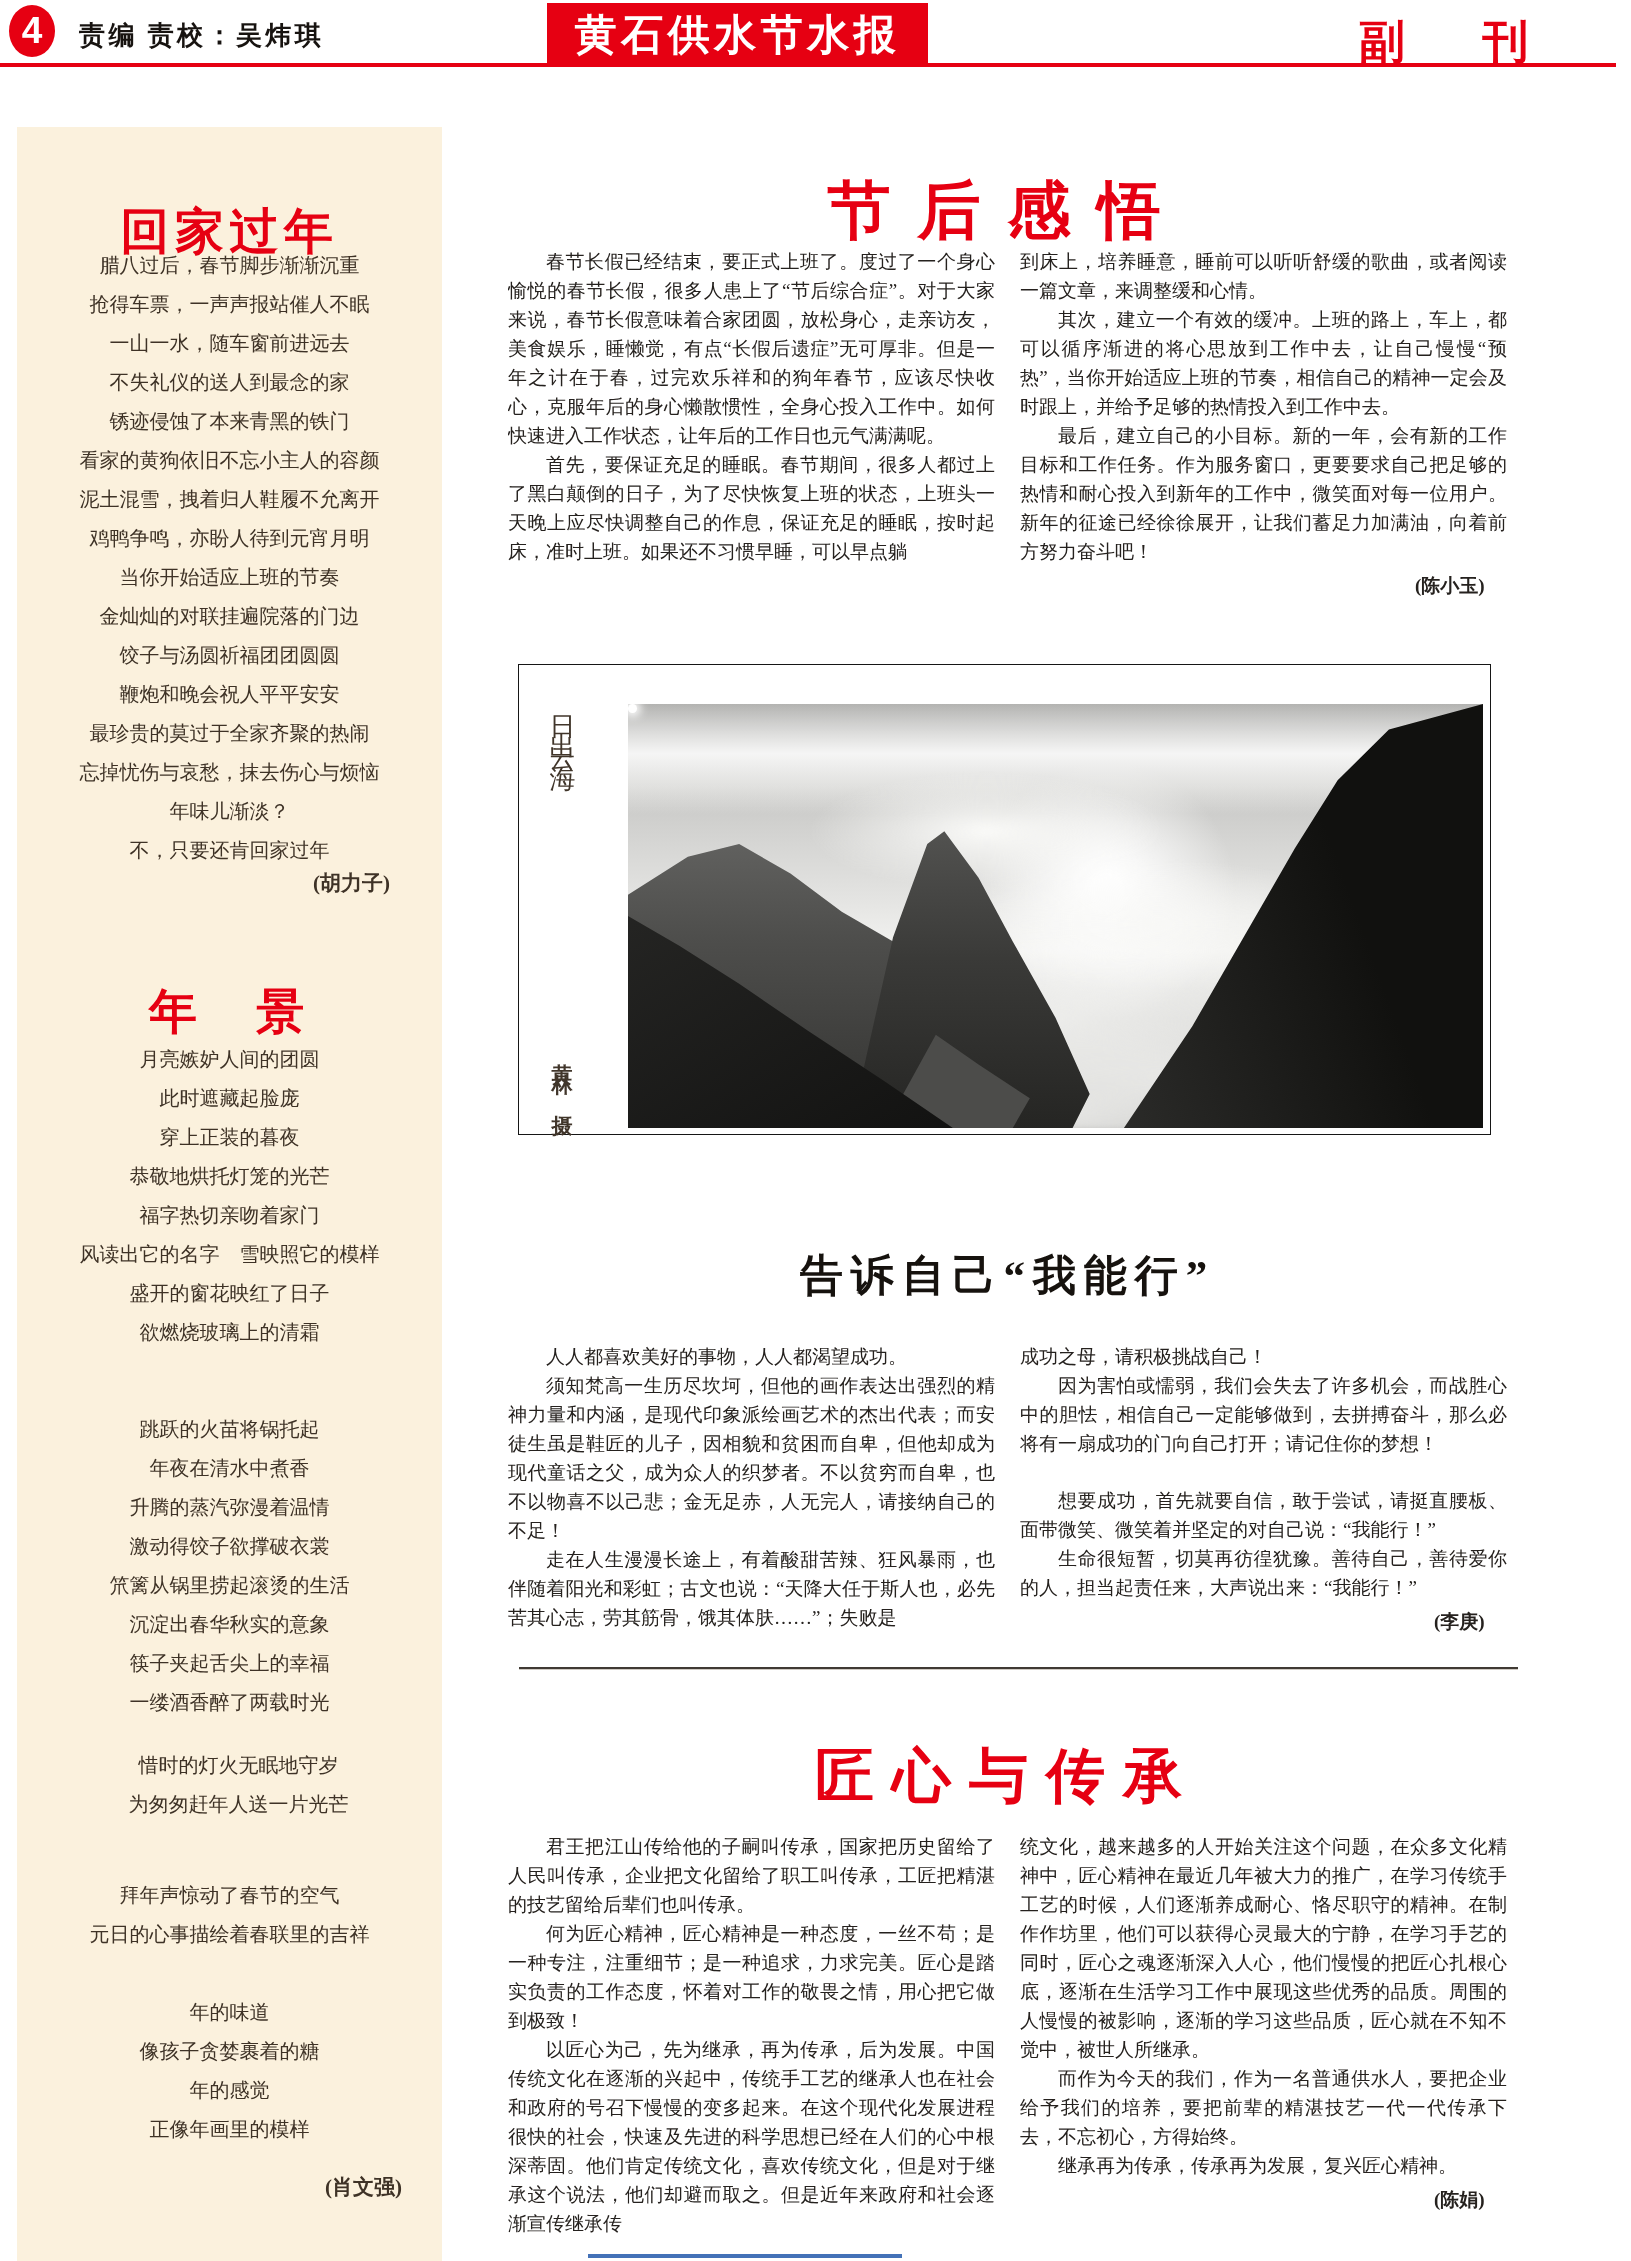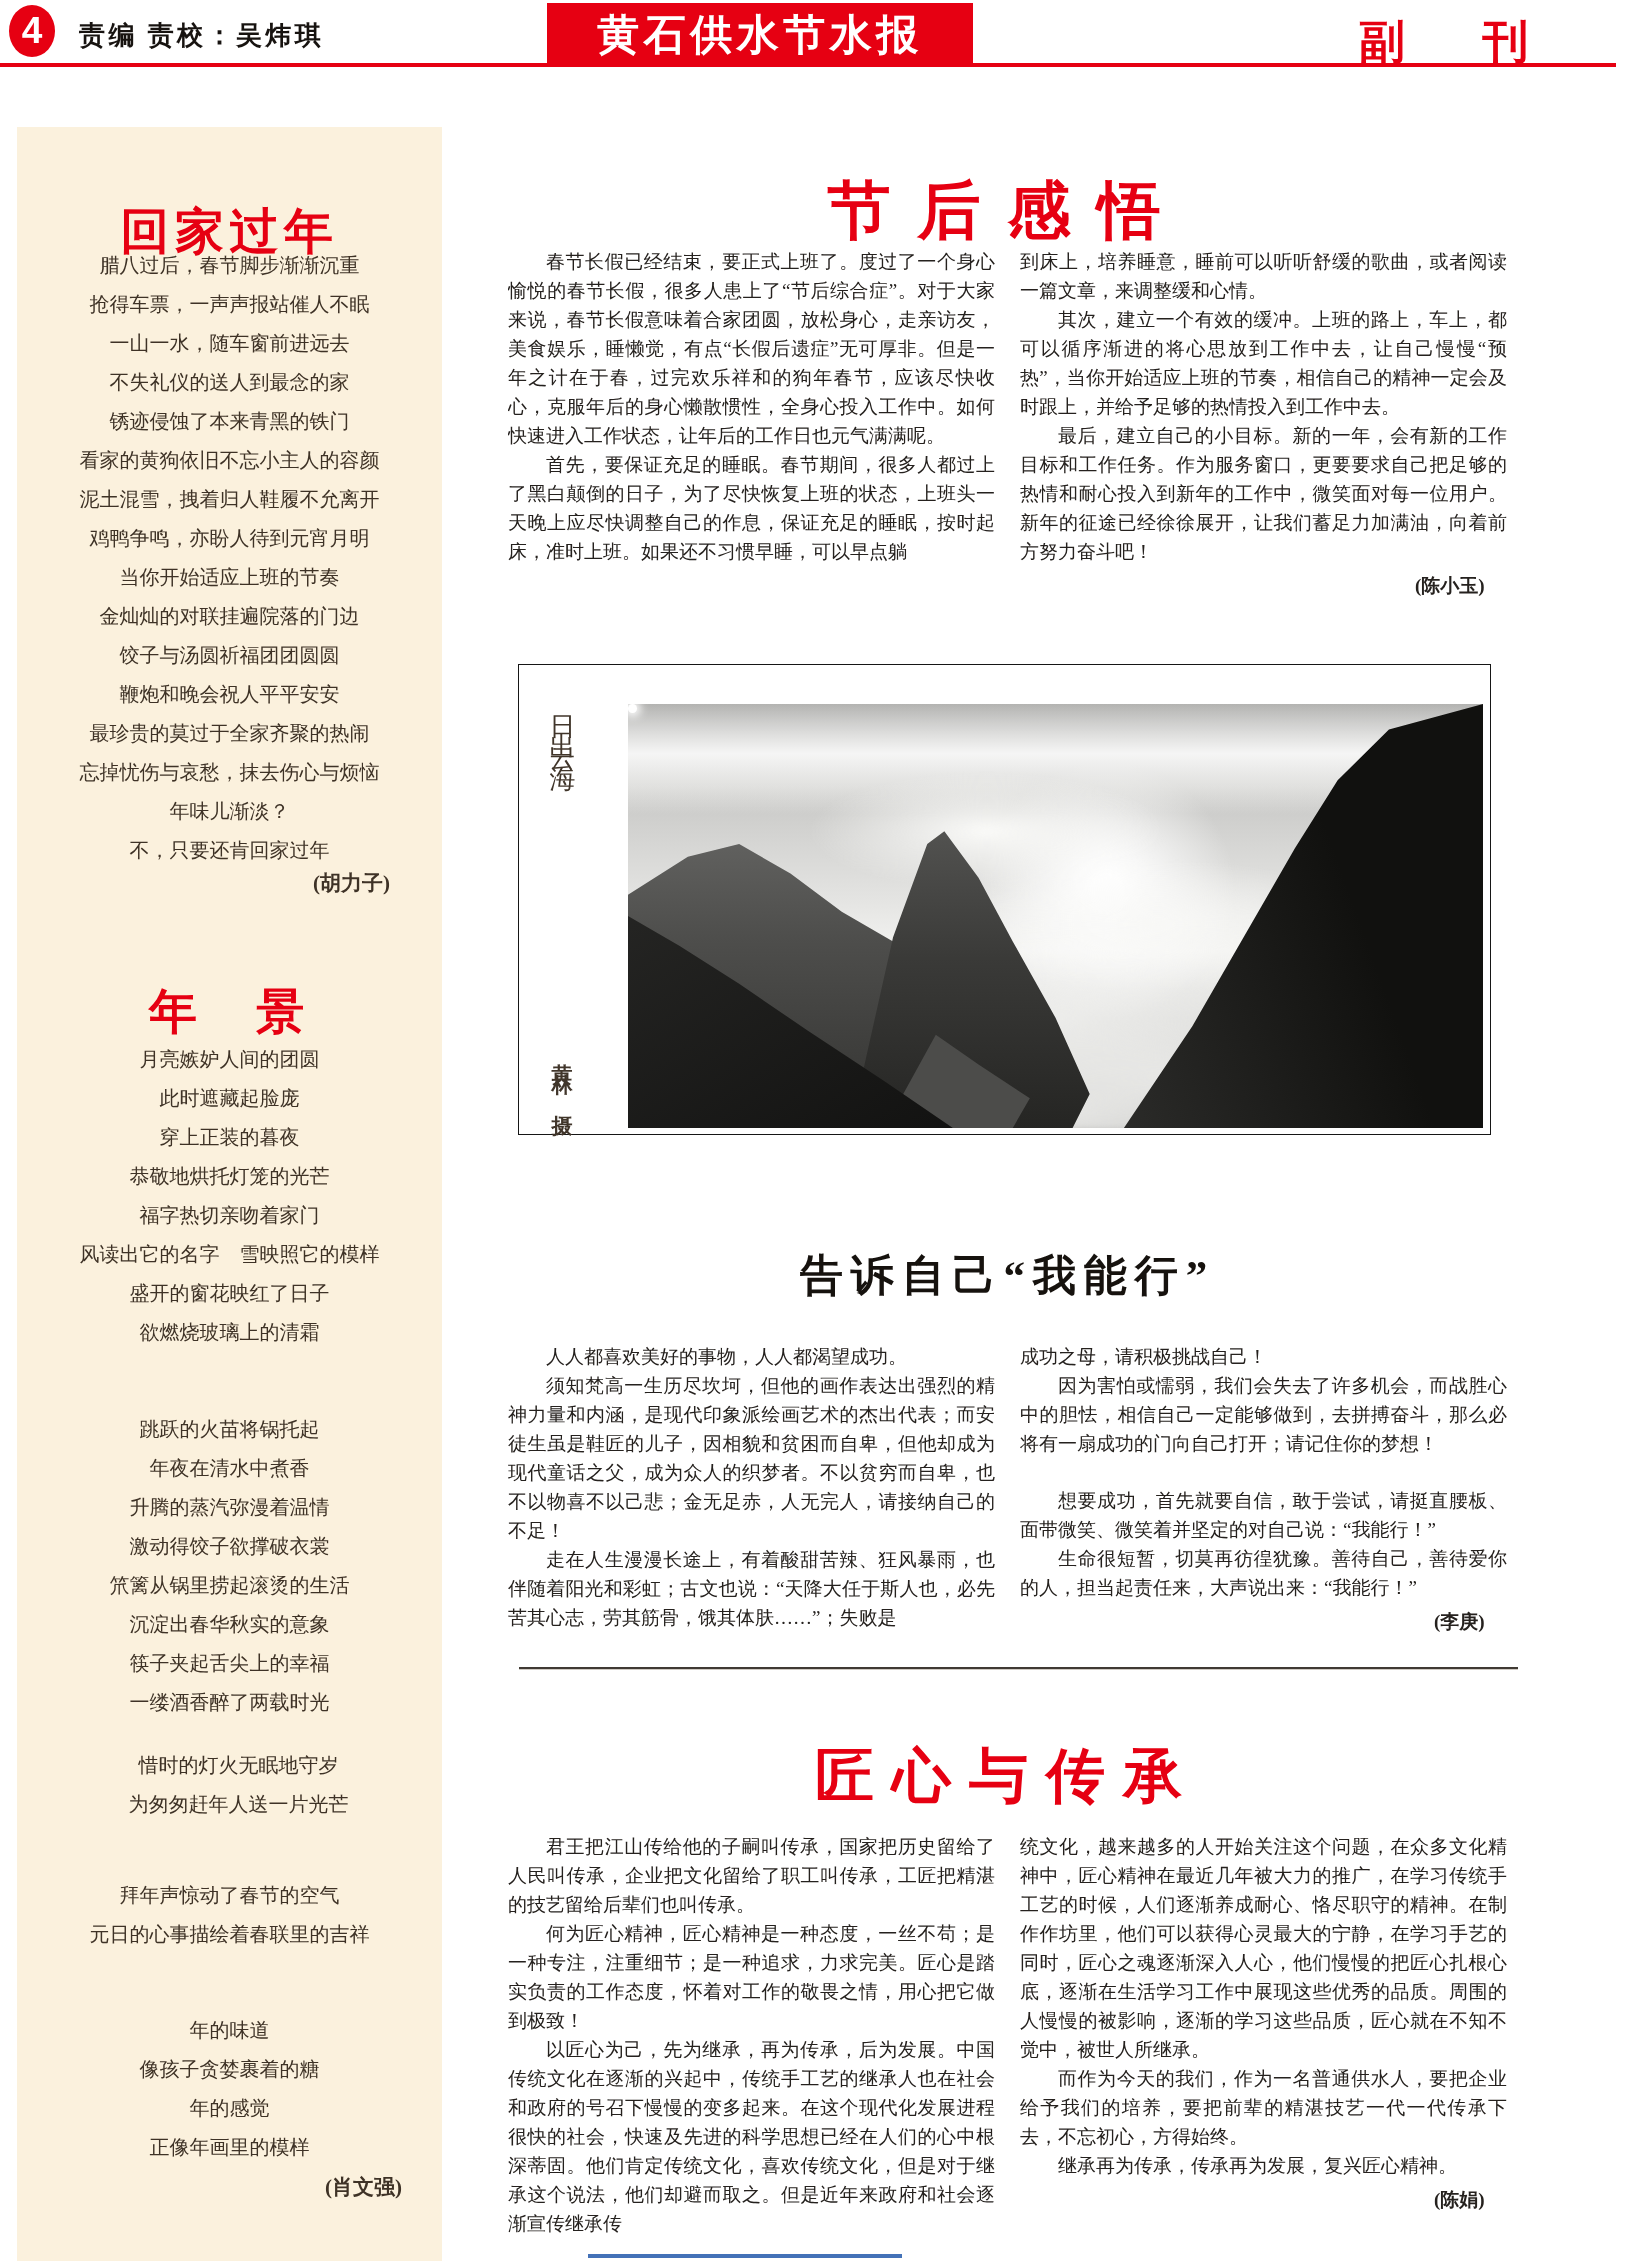--- a/index.html
+++ b/index.html
@@ -5,39 +5,39 @@
   :root{ --red:#e60012; }
   html,body{margin:0;padding:0;background:#888;}
   .page{position:relative;width:1632px;height:2261px;background:#ffffff;
         font-family:"Liberation Serif",serif;overflow:hidden;}
 
   
   .badge{position:absolute;left:9px;top:4.5px;width:46px;height:52px;background:var(--red);
          border-radius:50%;display:flex;align-items:center;justify-content:center;}
   .badge span{color:#fff;font-size:37px;font-weight:bold;font-family:"Liberation Sans",sans-serif;}
   .editor{position:absolute;left:79px;top:18px;font-size:26px;font-weight:bold;color:#171310;letter-spacing:3.4px;}
-  .masthead{position:absolute;left:547px;top:3.4px;width:426px;height:63px;background:var(--red);
+  .masthead{position:absolute;left:547px;top:3.4px;width:381px;height:63px;background:var(--red);
             display:flex;align-items:center;justify-content:center;}
   .masthead span{color:#fff;font-size:42px;font-weight:bold;letter-spacing:4.5px;}
   .section{position:absolute;left:1359px;top:11.2px;font-size:46px;font-weight:bold;color:var(--red);letter-spacing:15.7px;}
   .hrule{position:absolute;left:0;top:63px;width:1616px;height:3.9px;background:var(--red);}
 
   
   .sidebar{position:absolute;left:17px;top:127px;width:425px;height:2134px;background:#fbf1dd;}
   .ptitle{position:absolute;left:0;width:100%;text-align:center;color:var(--red);font-weight:bold;}
   .ptitle.t1{top:31px;font-size:49px;letter-spacing:5.6px;}
   .ptitle.t2{top:829px;font-size:48px;letter-spacing:5.6px;margin-top:24px;}
   .plines{position:absolute;left:0;width:100%;text-align:center;color:#3e3226;font-size:20px;}
   #poem1{top:119px;}
   #poem2{top:913px;}
   .pl{height:39px;line-height:39px;white-space:nowrap;}
   .stanza.st2{margin-top:58px;}
   .stanza.st3{margin-top:23.6px;padding-left:18px;}
   .stanza.st4{margin-top:52px;}
-  .stanza.st5{margin-top:57px;}
+  .stanza.st5{margin-top:39px;}
   .psig{position:absolute;color:#3e3226;font-size:21px;font-weight:bold;}
   #sig1{top:742px;right:52px;}
   #sig2{top:2046px;right:40px;}
 
   
   .atitle{position:absolute;left:508px;width:999px;text-align:center;font-weight:bold;white-space:nowrap;}
   #a1t{top:126px;font-size:63px;color:var(--red);letter-spacing:27px;}
   #a2t{top:1218px;font-size:43px;color:#16120e;letter-spacing:7.9px;}
   #a3t{top:1697px;font-size:59px;color:var(--red);letter-spacing:18px;}
 

